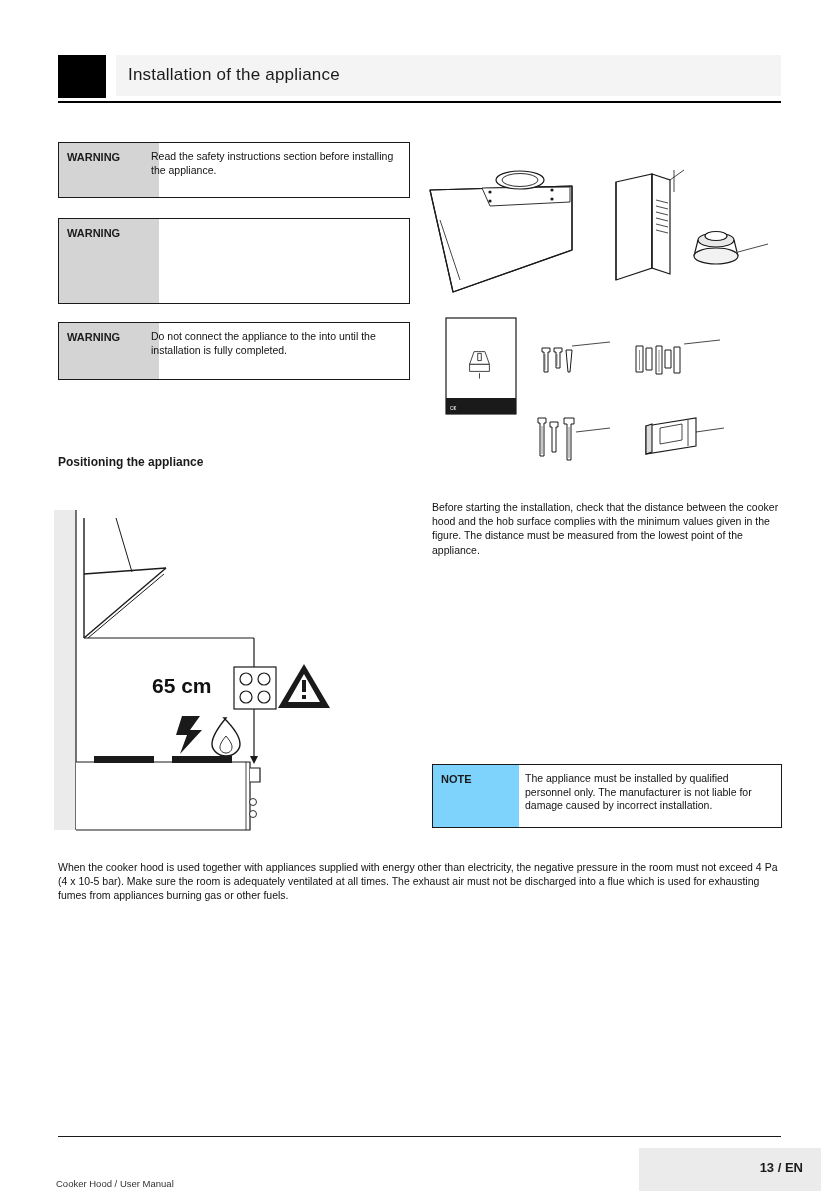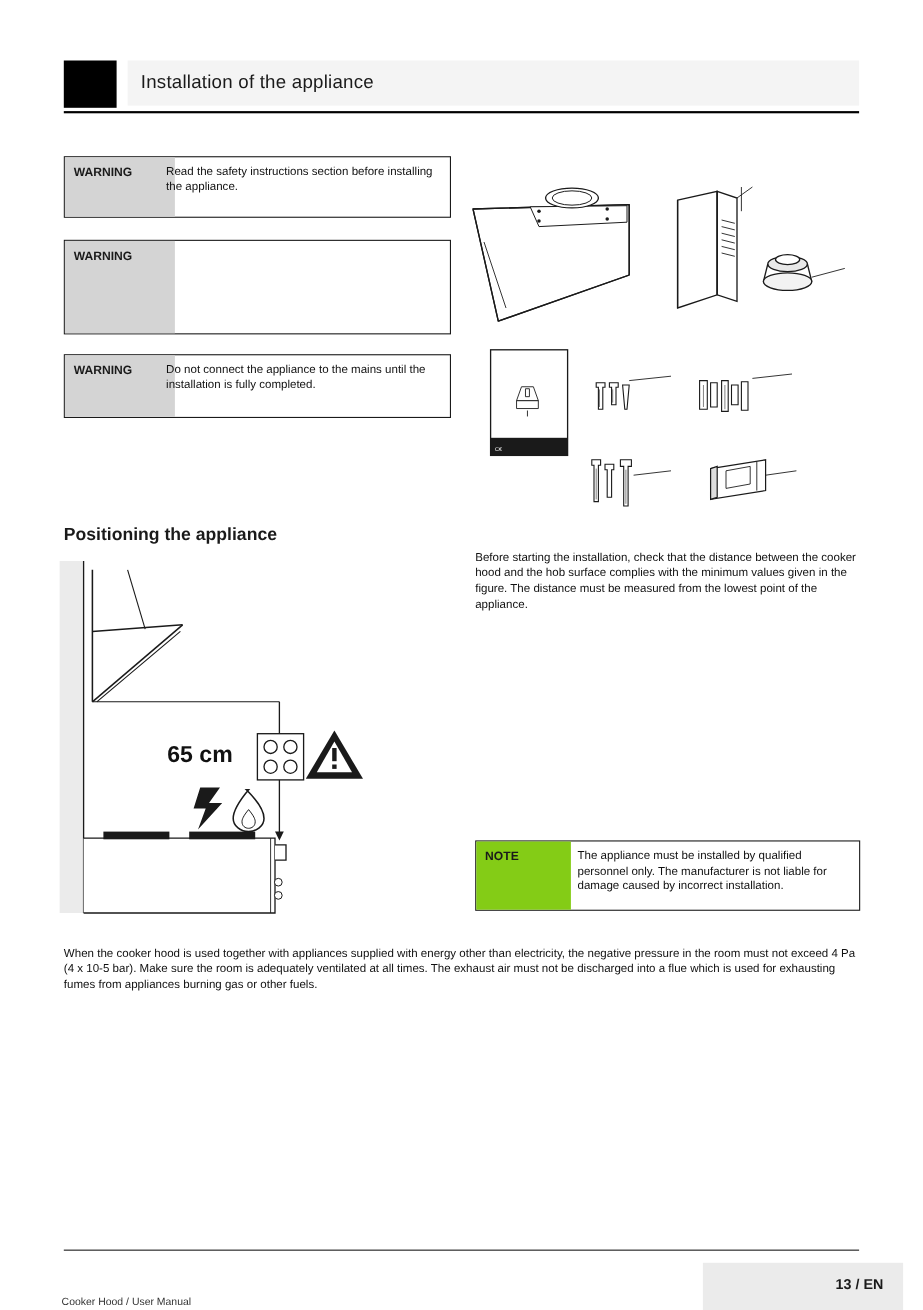--- a/index.html
+++ b/index.html
@@ -104,24 +104,23 @@
     width: 400px;
     height: 340px;
   }
   .parts-area svg { display: block; }
 
   
   .section-heading {
     position: absolute;
     left: 58px;
     top: 455px;
-    font-size: 16px;
+    font-size: 12px;
     font-weight: bold;
     color: #1a1a1a;
-    margin-top: 23px;
   }
 
   
   .clearance-diagram {
     position: absolute;
     left: 54px;
     top: 510px;
     width: 330px;
     height: 330px;
   }
@@ -131,21 +130,21 @@
   #note-box {
     position: absolute;
     left: 432px;
     top: 764px;
     width: 350px;
     height: 64px;
     border: 1px solid #1a1a1a;
     box-sizing: border-box;
     background: #ffffff;
   }
-  #note-box .tab { width: 86px; background: #84cc16; }
+  #note-box .tab { width: 86px; background: #7dd3fc; }
 
   
   .body-para {
     position: absolute;
     font-size: 10.5px;
     line-height: 1.35;
     color: #111111;
   }
   #intro-para { left: 432px; top: 500px; width: 350px; }
   #notes-para { left: 58px; top: 860px; width: 724px; }
@@ -205,21 +204,21 @@
 <div class="info-box" id="info-box-2">
   <div class="tab">
     <div class="tab-label">WARNING</div>
   </div>
 </div>
 
 <div class="info-box" id="info-box-3">
   <div class="tab">
     <div class="tab-label">WARNING</div>
   </div>
-  <div class="body-text">Do not connect the appliance to the mains until the installation is fully completed.</div>
+  <div class="body-text">Do not connect the appliance to the into until the installation is fully completed.</div>
 </div>
 
 <div class="parts-area">
   <svg width="400" height="340" viewBox="0 0 400 340" fill="none" stroke="#1a1a1a">
 
     <g stroke-width="1.2">
       <path d="M10 50 L152 46 L152 110 L33 152 Z" fill="#ffffff"></path>
       <path d="M10 50 L33 152"></path>
       <path d="M33 152 L152 110"></path>
       <path d="M10 50 L152 46"></path>

